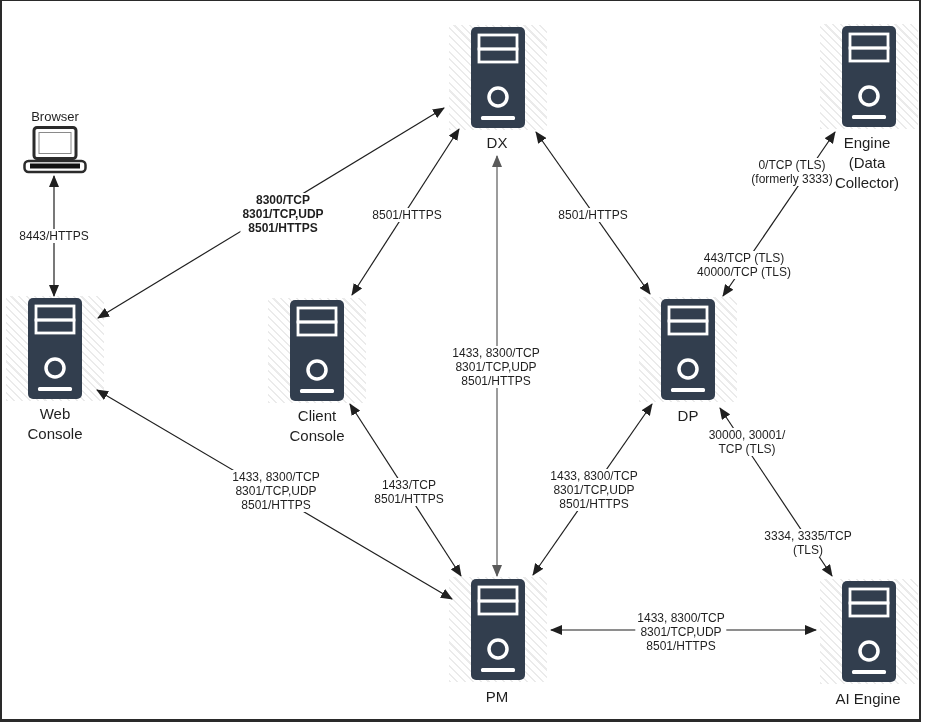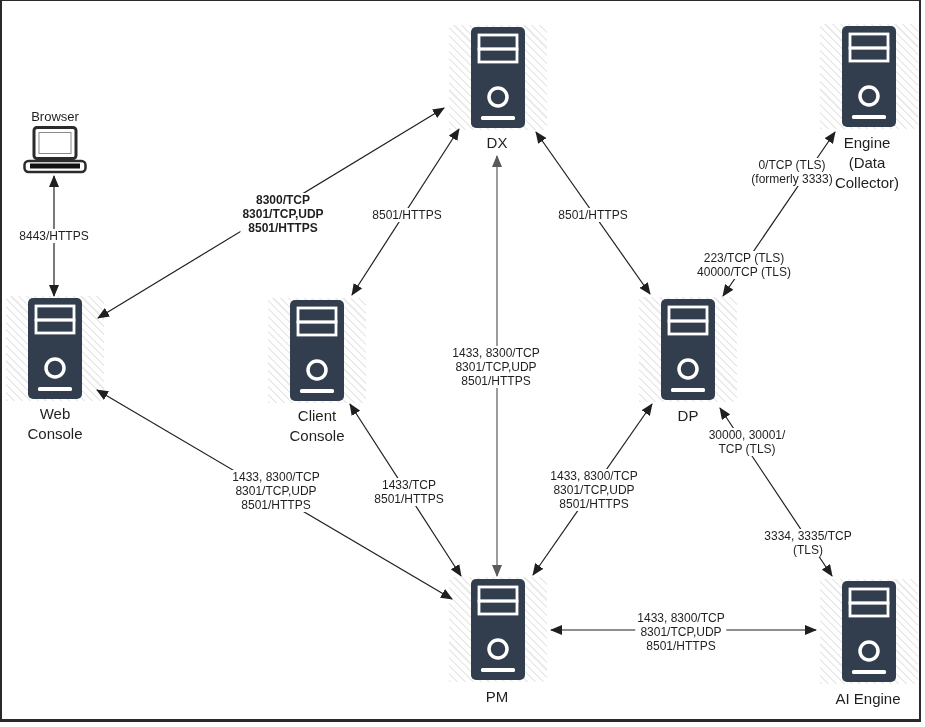--- a/index.html
+++ b/index.html
@@ -183,21 +183,21 @@
   <div class="edgelabel" style="left:496px;top:367px;">
     <span class="ln">1433, 8300/TCP</span>
     <span class="ln">8301/TCP,UDP</span>
     <span class="ln">8501/HTTPS</span>
   </div>
   <div class="edgelabel" style="left:792px;top:164px;margin-top:8px;">
     <span class="ln">0/TCP (TLS)</span>
     <span class="ln">(formerly 3333)</span>
   </div>
   <div class="edgelabel" style="left:744px;top:265px;">
-    <span class="ln">223/TCP (TLS)</span>
+    <span class="ln">443/TCP (TLS)</span>
     <span class="ln">40000/TCP (TLS)</span>
   </div>
   <div class="edgelabel" style="left:276px;top:491px;">
     <span class="ln">1433, 8300/TCP</span>
     <span class="ln">8301/TCP,UDP</span>
     <span class="ln">8501/HTTPS</span>
   </div>
   <div class="edgelabel" style="left:409px;top:492px;">
     <span class="ln">1433/TCP</span>
     <span class="ln">8501/HTTPS</span>

